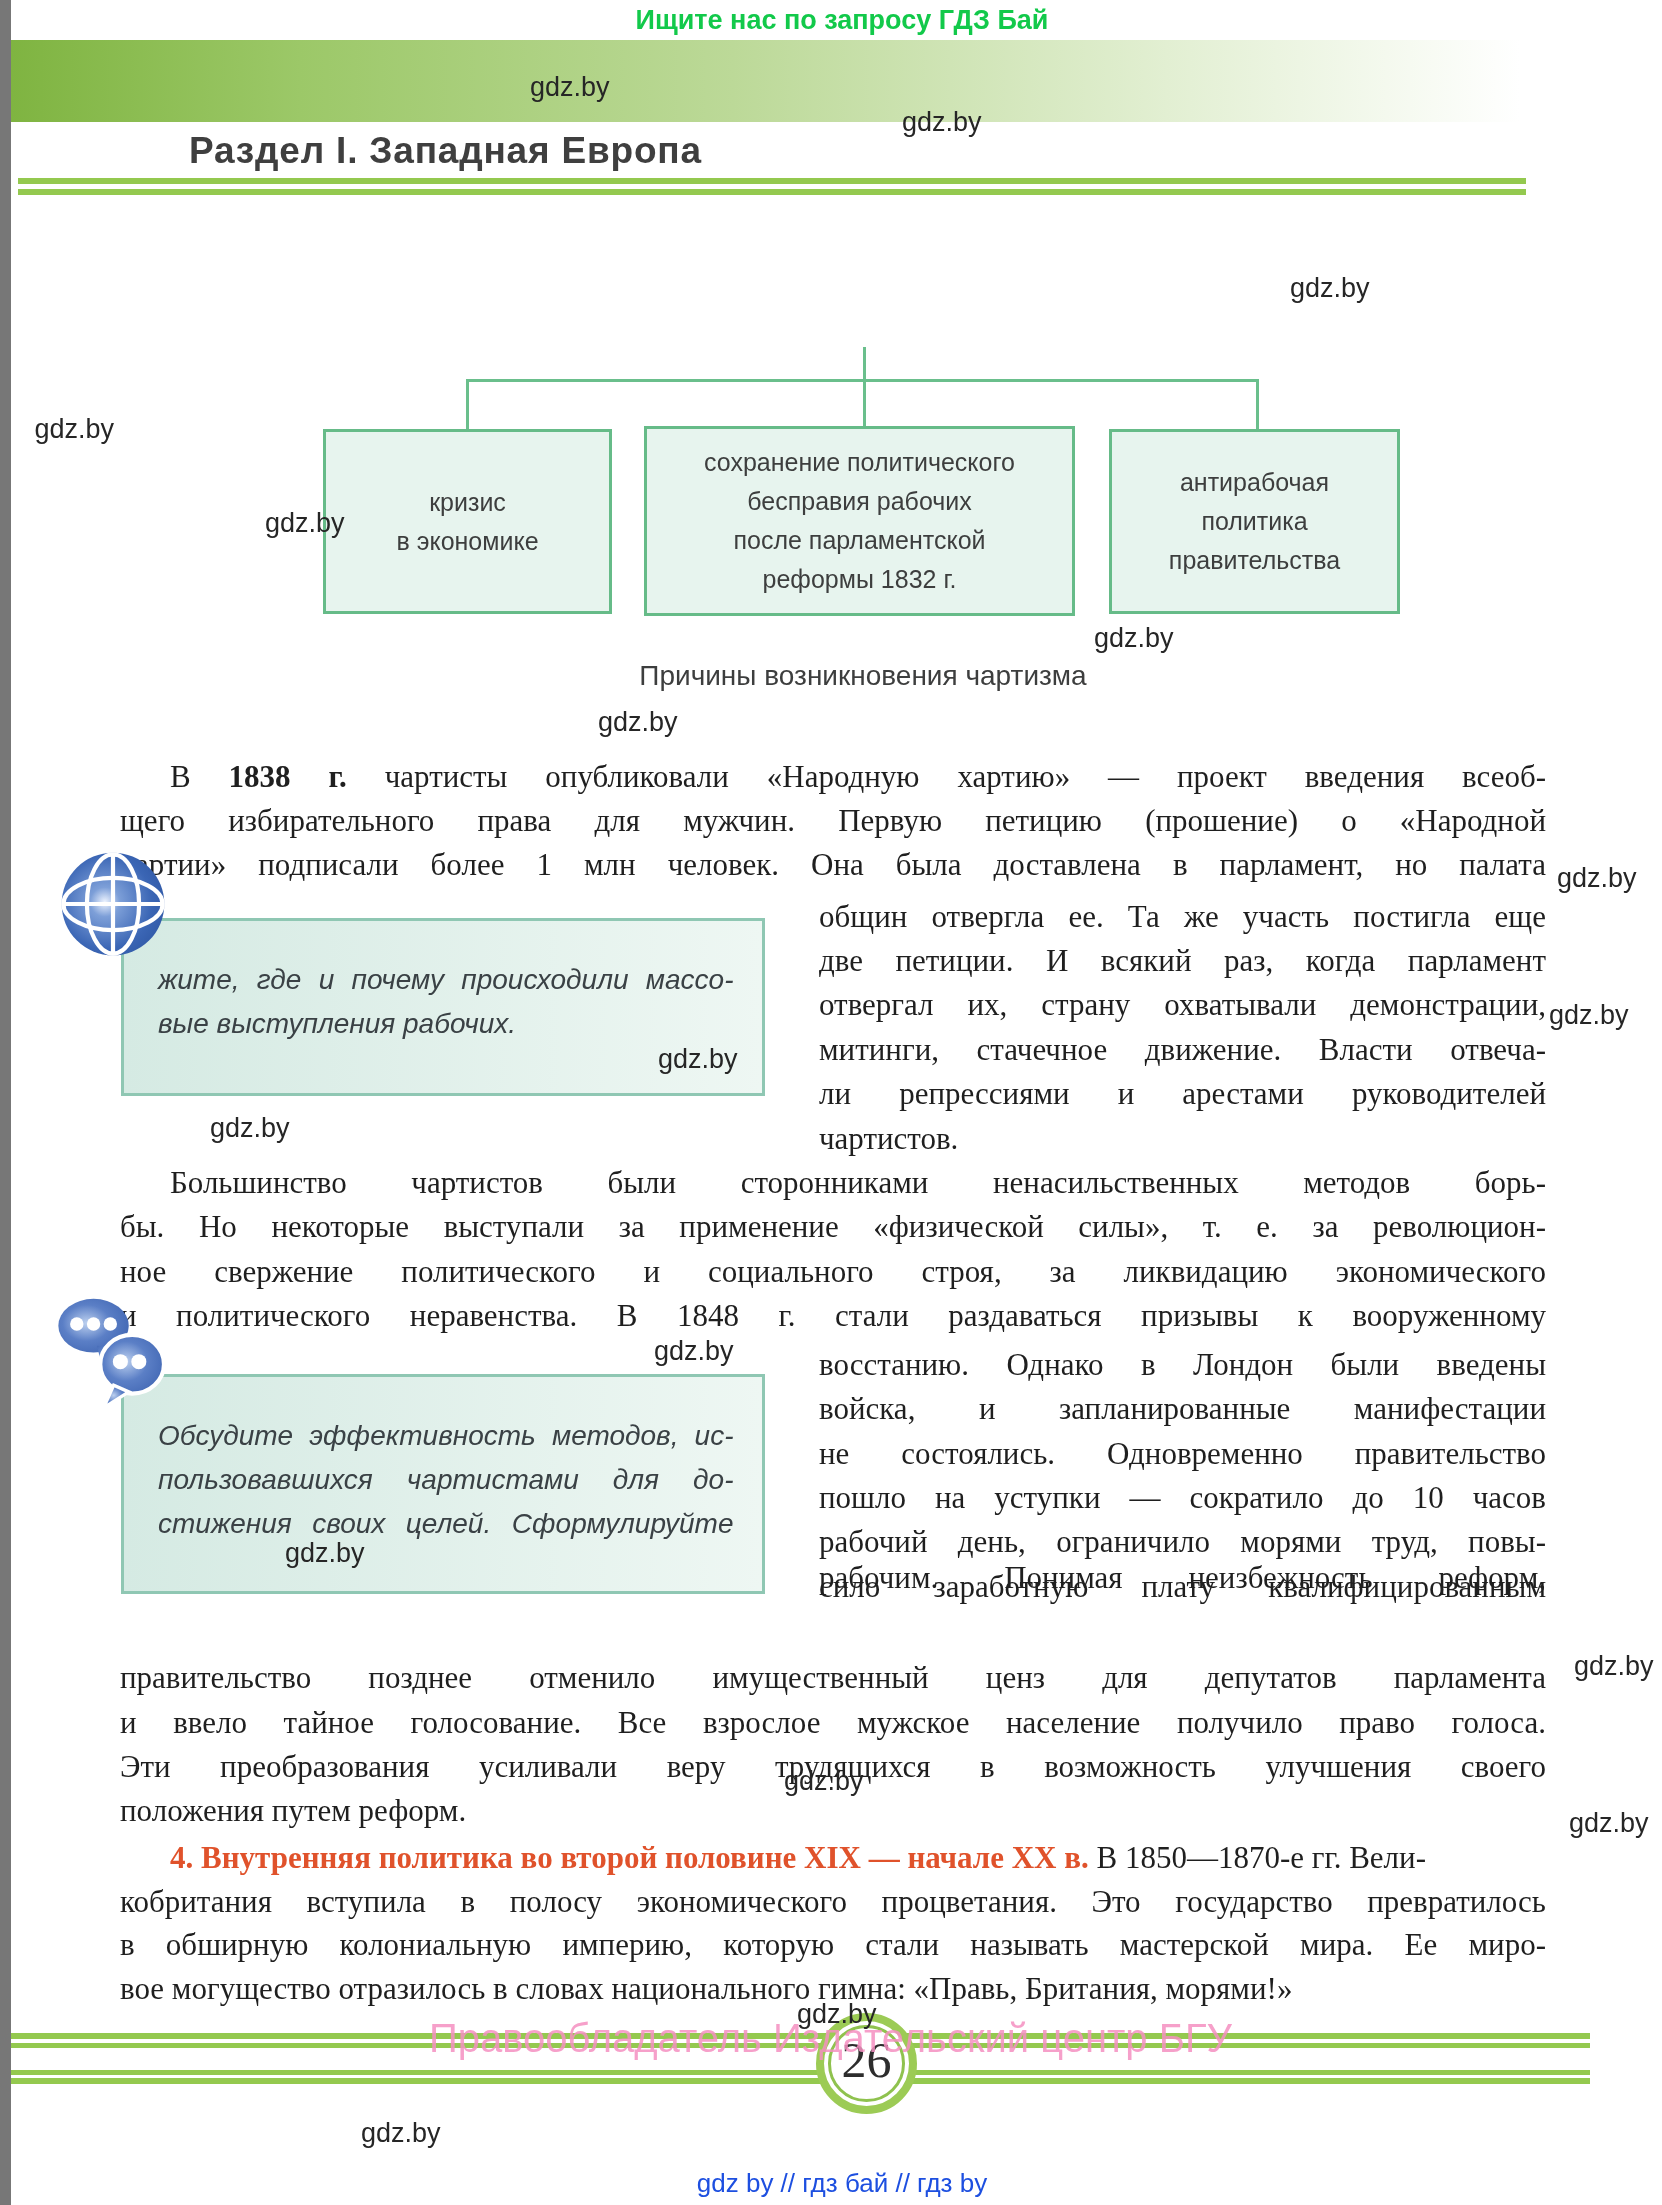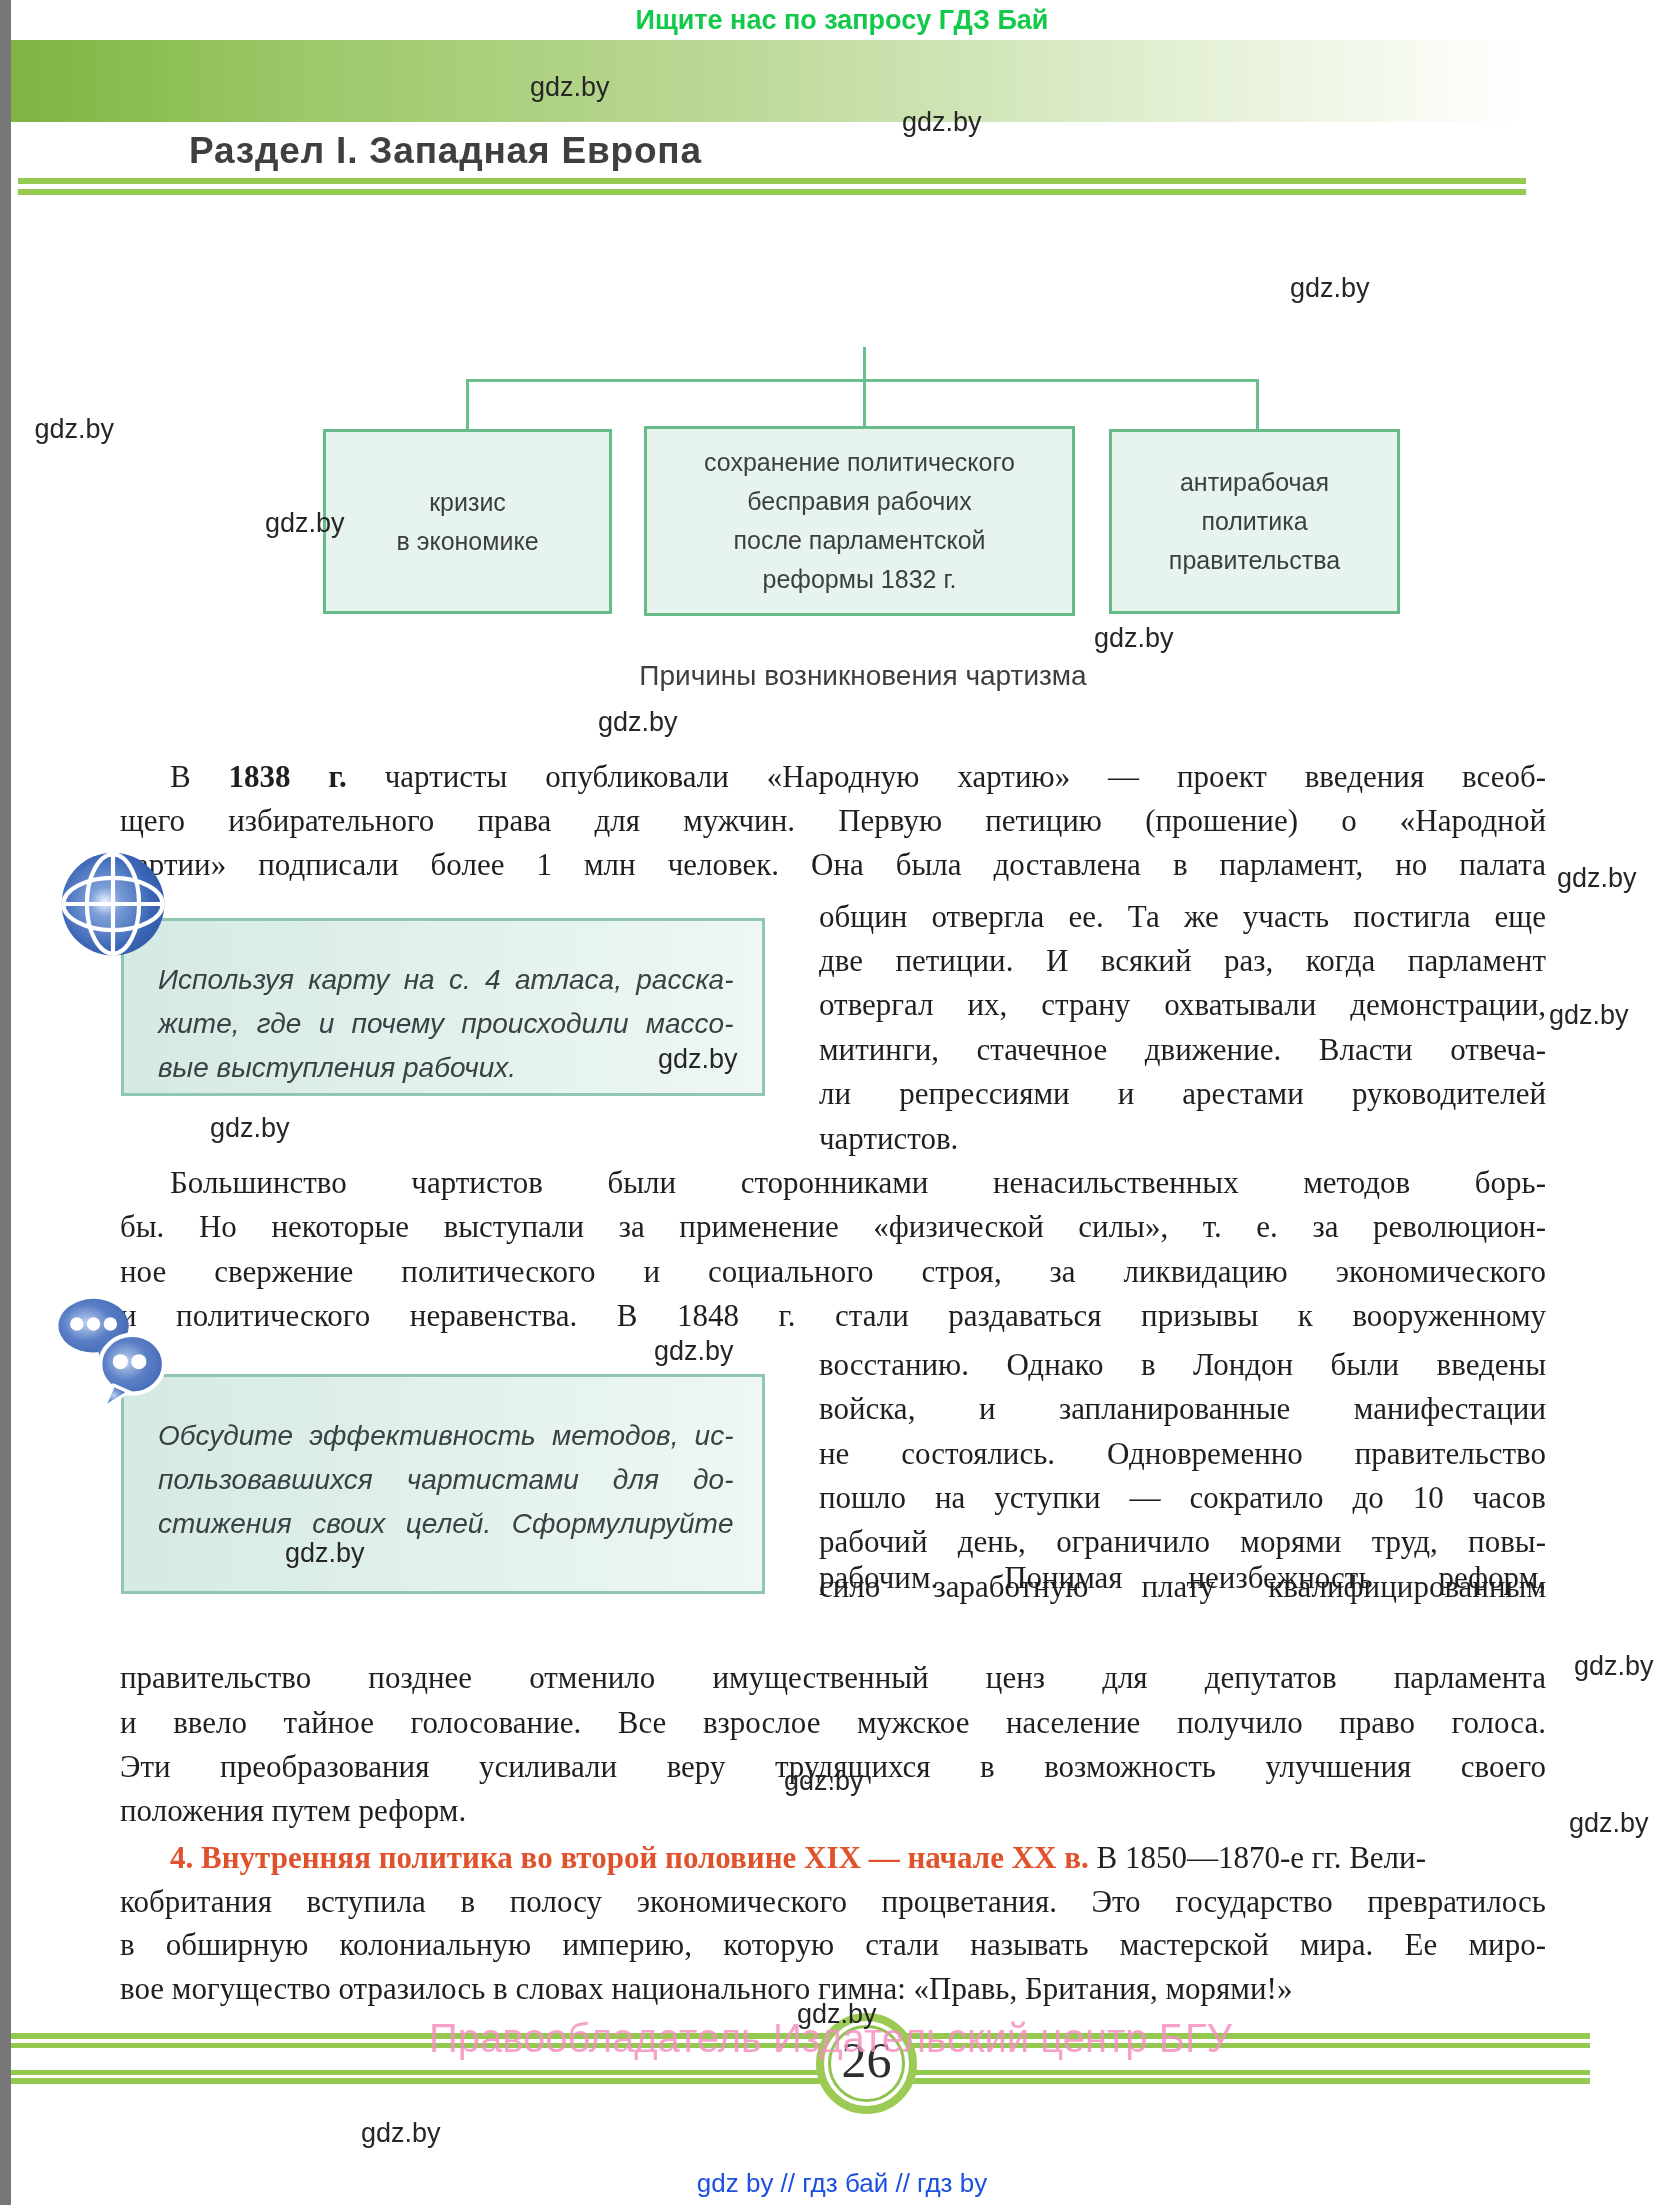--- a/index.html
+++ b/index.html
@@ -142,21 +142,20 @@
         <ellipse cx="92" cy="80" rx="38" ry="35" fill="url(#bg1)" stroke="#ffffff" stroke-width="5"></ellipse>
         <polygon points="70,105 58,132 88,113" fill="url(#bg1)" stroke="#ffffff" stroke-width="4"></polygon>
         <circle cx="78" cy="77" r="9" fill="#ffffff"></circle>
         <circle cx="100" cy="77" r="9" fill="#ffffff"></circle>
       </g>
     </svg>
   </div>
 
   <div class="abs qbox" id="qbox-0">
     <div class="qlines">
-        <div class="qline">Используя карту на с. 4 атласа, расска-</div>
         <div class="qline">жите, где и почему происходили массо-</div>
         <div class="qline last">вые выступления рабочих.</div>
       </div>
   </div>
   <div class="abs qbox" id="qbox-1">
     <div class="qlines">
         <div class="qline">Обсудите эффективность методов, ис-</div>
         <div class="qline">пользовавшихся чартистами для до-</div>
         <div class="qline">стижения своих целей. Сформулируйте</div>
       </div>

